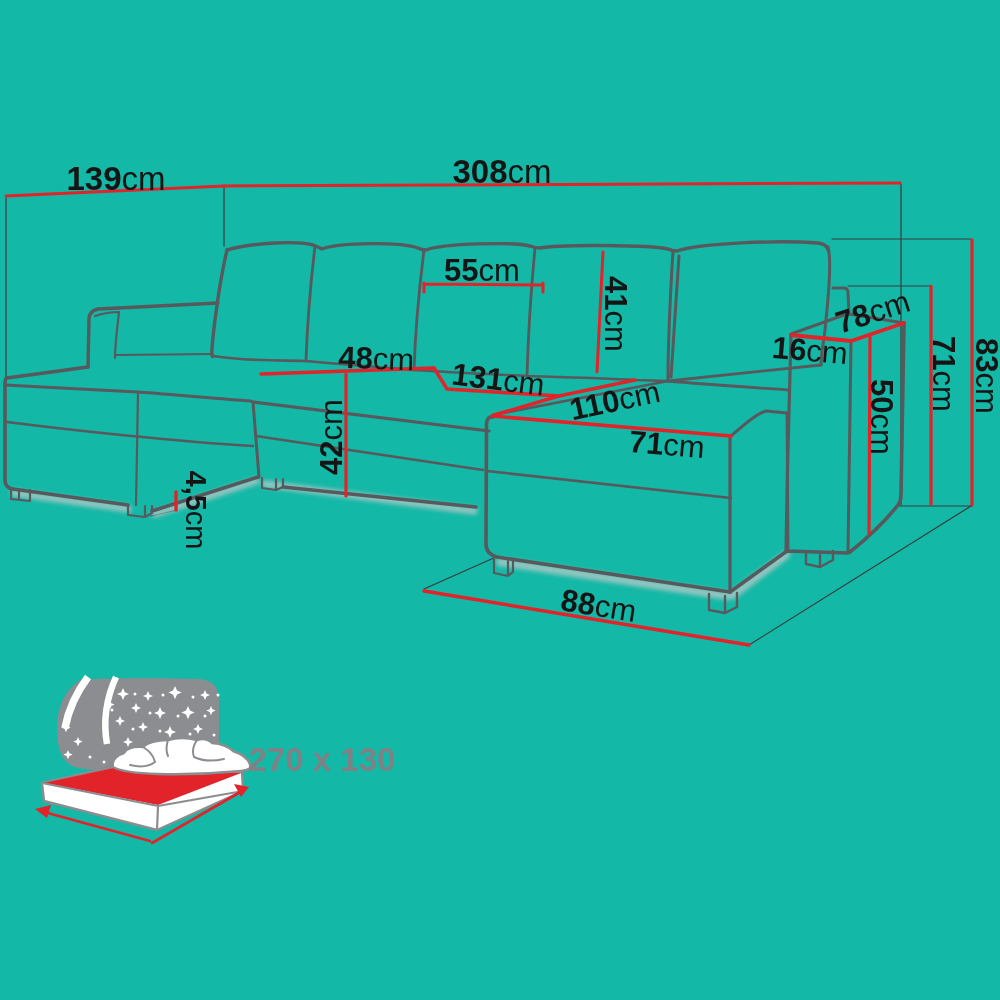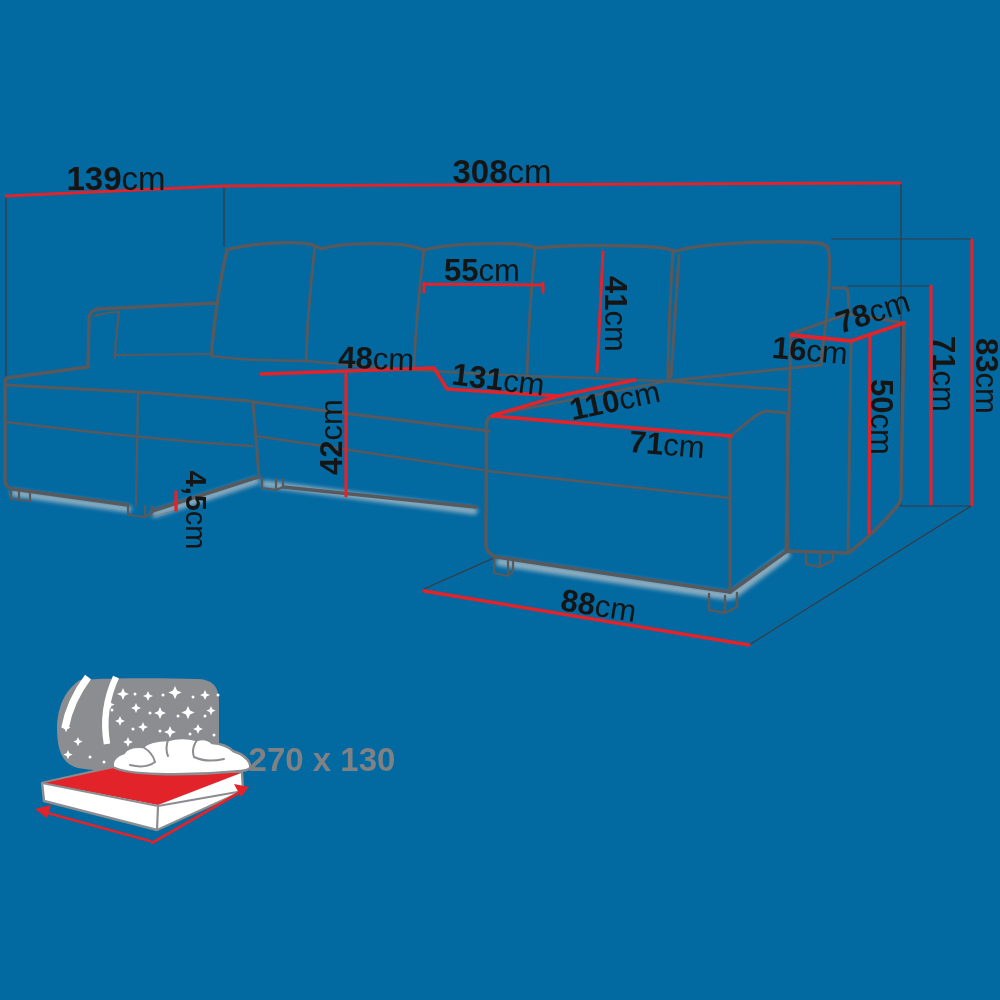--- a/index.html
+++ b/index.html
@@ -1,16 +1,16 @@
 <!DOCTYPE html>
 <html><head>
 <meta charset="utf-8">
 <style>
   html,body{margin:0;padding:0;background:#ffffff;}
-  .wrap{position:relative;width:1000px;height:1000px;background:#0369a1;overflow:hidden;}
+  .wrap{position:relative;width:1000px;height:1000px;background:#14b8a6;overflow:hidden;}
   svg{display:block;}
   text{font-family:"Liberation Sans", sans-serif;}
 </style>
 </head>
 <body>
 
 <div class="wrap">
 <svg width="1000" height="1000" viewBox="0 0 1000 1000" fill="none" stroke-linecap="round" stroke-linejoin="round">
 
 <g stroke="#3a3a3c" stroke-width="1.2" fill="none">

